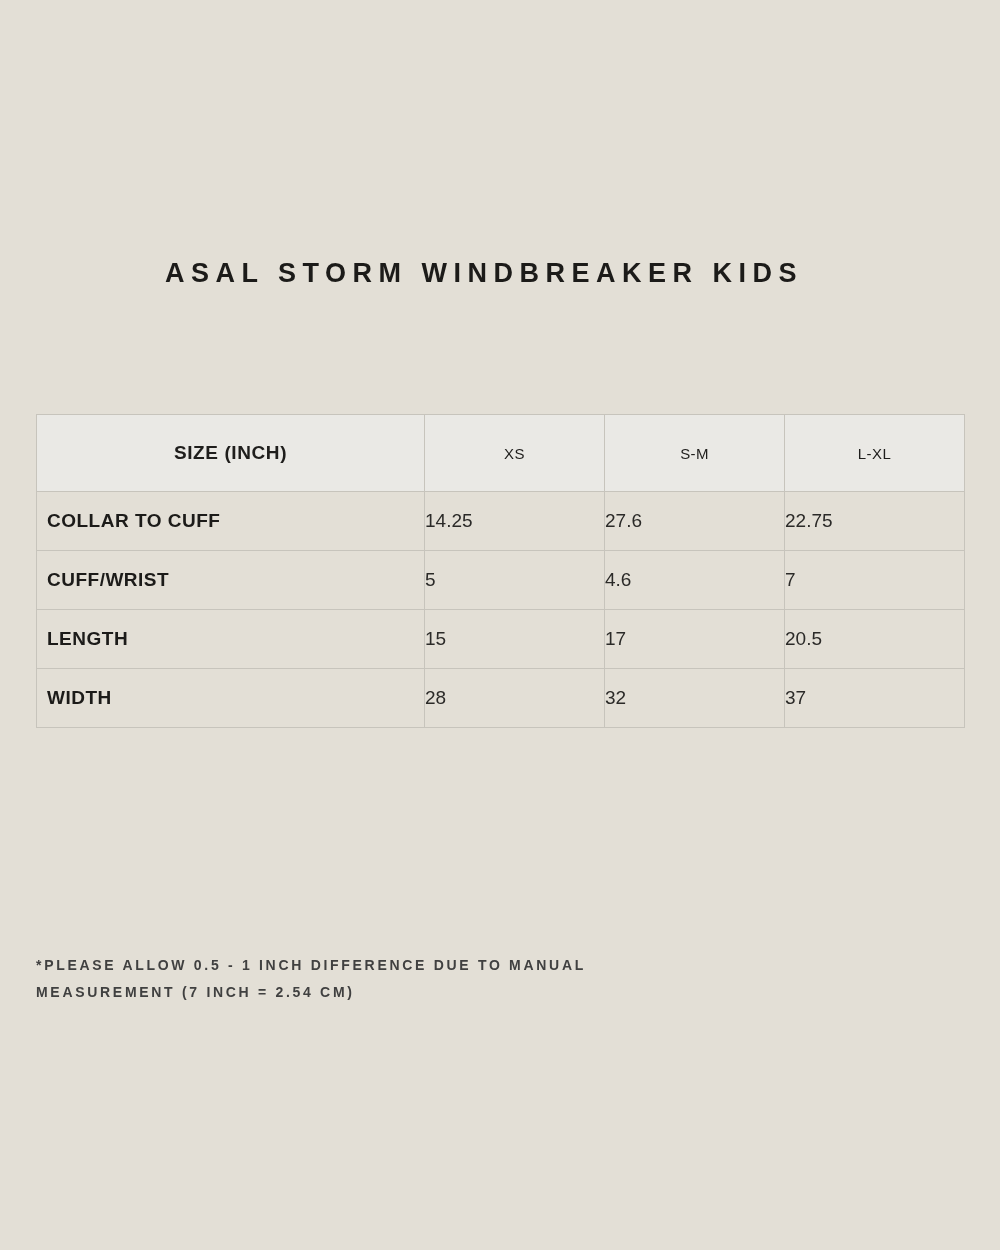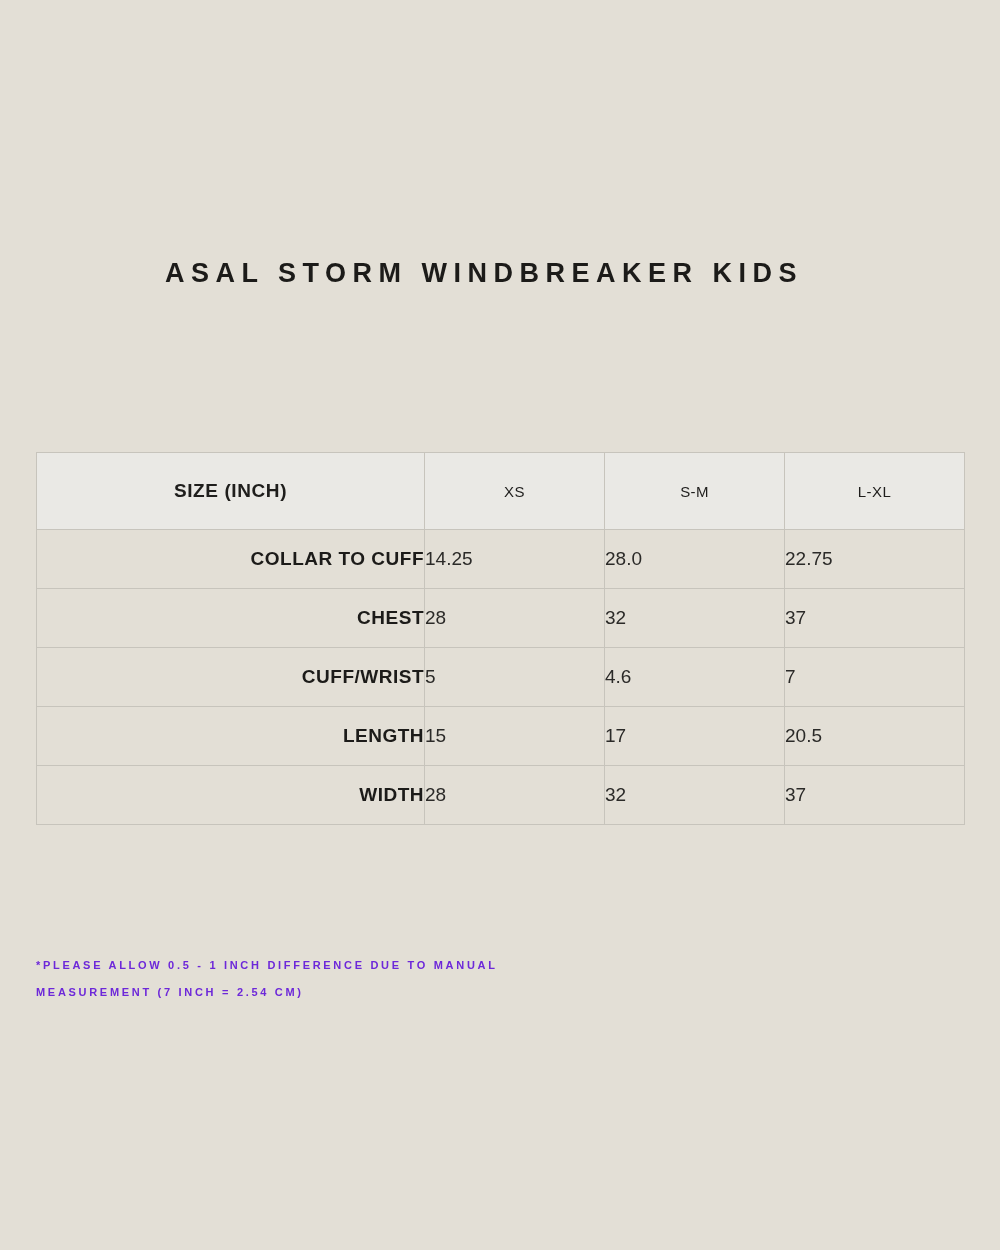--- a/index.html
+++ b/index.html
@@ -32,21 +32,21 @@
     font-weight: bold;
     letter-spacing: 6.5px;
     color: #1c1b19;
     white-space: nowrap;
   }
 
   
   .size-table {
     position: absolute;
     left: 36px;
-    top: 452px;
+    top: 414px;
     width: 928px;
     border-collapse: collapse;
     table-layout: fixed;
   }
   .size-table td,
   .size-table th {
     border: 1px solid #c7c4bc;
     padding: 0;
     font-weight: normal;
   }
@@ -66,21 +66,21 @@
     text-align: center;
     font-size: 15px;
     font-weight: normal;
     letter-spacing: 0.4px;
   }
 
   .size-table tbody tr {
     height: 59px;
   }
   td.row-label {
-    text-align: right;
+    text-align: left;
     padding-left: 10px;
     font-size: 19px;
     font-weight: bold;
     letter-spacing: 0.5px;
     color: #1c1b19;
     margin-left: 12px;
   }
   td.row-value {
     text-align: left;
     font-size: 19px;
@@ -91,22 +91,22 @@
   
   col.c-label { width: 388px; }
   col.c-size  { width: 180px; }
 
   
   .disclaimer {
     position: absolute;
     left: 36px;
     top: 952px;
     width: 850px;
-    color: #6d28d9;
-    font-size: 11px;
+    color: #404040;
+    font-size: 14px;
     font-weight: bold;
     letter-spacing: 2.7px;
     line-height: 27px;
   }
   .disclaimer .line { display: block; white-space: nowrap; }
 </style>
 </head>
 <body>
 
 <div class="page">
@@ -125,28 +125,22 @@
         <th class="head-label">SIZE (INCH)</th>
         <th class="head-size">XS</th>
         <th class="head-size">S-M</th>
         <th class="head-size">L-XL</th>
       </tr>
     </thead>
     <tbody>
       <tr>
         <td class="row-label">COLLAR TO CUFF</td>
         <td class="row-value">14.25</td>
-        <td class="row-value">28.0</td>
+        <td class="row-value">27.6</td>
         <td class="row-value">22.75</td>
-      </tr>
-      <tr>
-        <td class="row-label">CHEST</td>
-        <td class="row-value">28</td>
-        <td class="row-value">32</td>
-        <td class="row-value">37</td>
       </tr>
       <tr>
         <td class="row-label">CUFF/WRIST</td>
         <td class="row-value">5</td>
         <td class="row-value">4.6</td>
         <td class="row-value">7</td>
       </tr>
       <tr>
         <td class="row-label">LENGTH</td>
         <td class="row-value">15</td>

